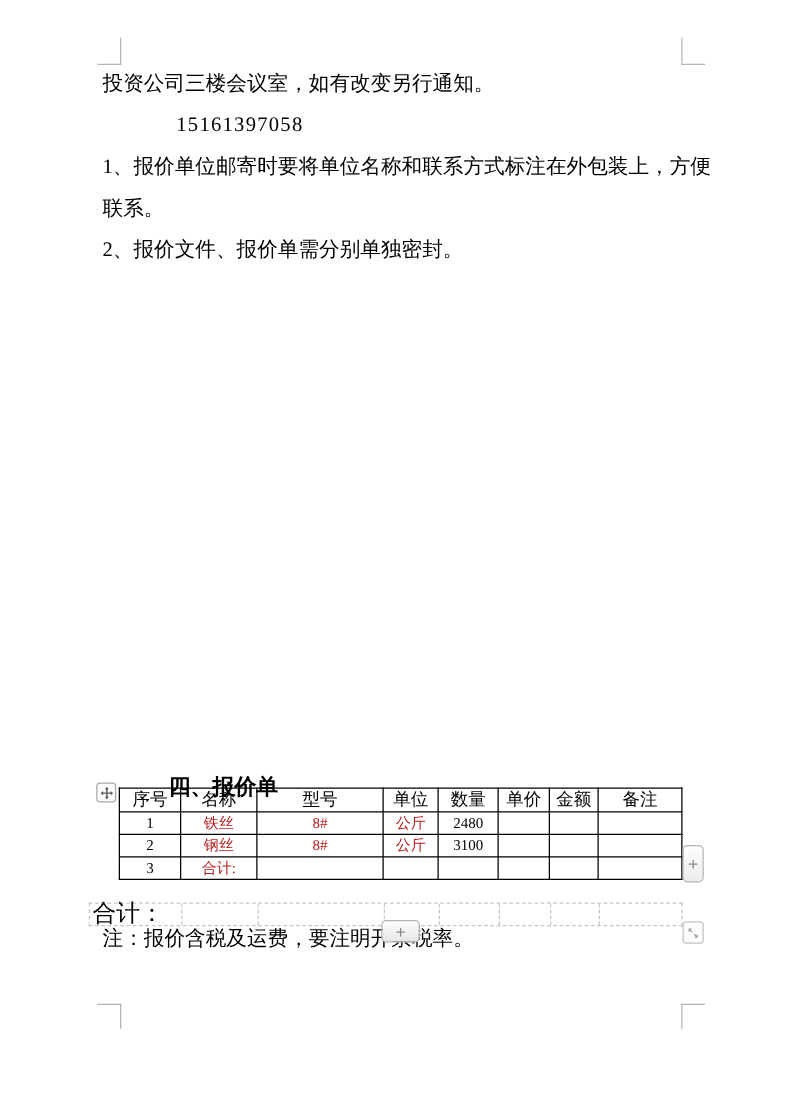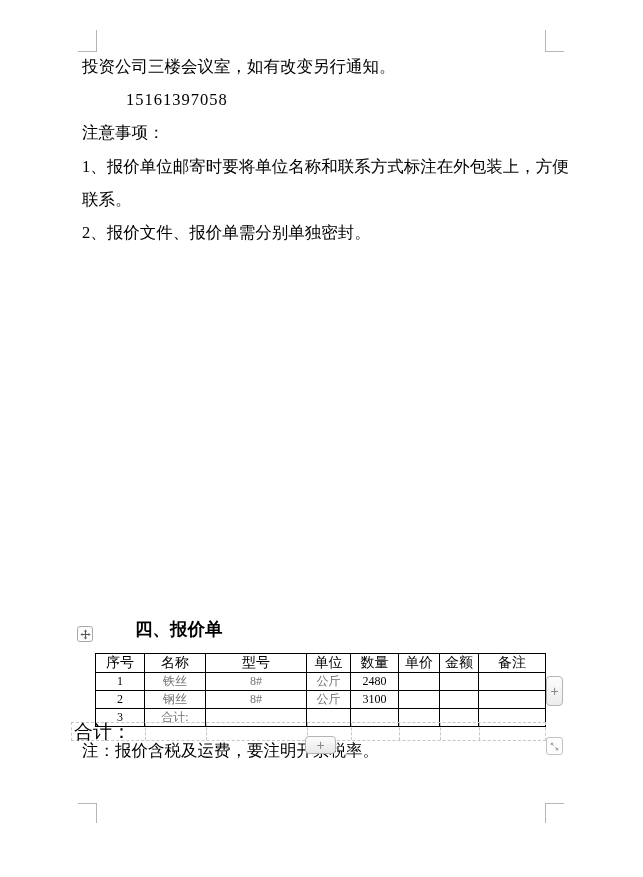--- a/index.html
+++ b/index.html
@@ -13,34 +13,34 @@
   .crop{position:absolute;}
   .crop-tl{left:78px;top:30px;width:18px;height:21px;border-right:1px solid #b5b5b5;border-bottom:1px solid #b5b5b5;}
   .crop-tr{left:545px;top:30px;width:18px;height:21px;border-left:1px solid #b5b5b5;border-bottom:1px solid #b5b5b5;}
   .crop-bl{left:78px;top:803px;width:18px;height:19px;border-right:1px solid #b5b5b5;border-top:1px solid #b5b5b5;}
   .crop-br{left:545px;top:803px;width:18px;height:19px;border-left:1px solid #b5b5b5;border-top:1px solid #b5b5b5;}
 
   
   .body-text{position:absolute;left:82px;top:50px;width:482px;font-size:16.5px;}
   .body-text .line{height:33.3px;display:flex;align-items:center;white-space:pre;}
   .body-text .line.indent{padding-left:39px;}
-  .phone{margin-left:5px;letter-spacing:1px;}
+  .phone{margin-left:20px;letter-spacing:1px;}
 
   
   .section-title{position:absolute;left:135px;top:617px;font-size:17.5px;font-weight:bold;white-space:pre;}
 
   
-  .quote-table{position:absolute;left:95px;top:653px;border-collapse:collapse;table-layout:fixed;width:450px;padding-left:29px;}
+  .quote-table{position:absolute;left:95px;top:630px;border-collapse:collapse;table-layout:fixed;width:450px;padding-left:29px;}
   .quote-table th,.quote-table td{
     border:1px solid #000;padding:0;height:17px;text-align:center;
     font-weight:normal;overflow:hidden;white-space:nowrap;
   }
   .quote-table th{font-size:14px;}
   .quote-table td{font-size:12px;}
-  .quote-table td.gray{color:#737373;}
+  .quote-table td.gray{color:#b91c1c;}
 
   
   .footer-row{position:absolute;left:71px;top:722px;width:473px;height:17px;border:1px dashed #c6c6c6;background:#fff0;}
   .footer-sep{position:absolute;top:0;bottom:0;width:0;border-left:1px dashed #c6c6c6;}
   .footer-label{position:absolute;left:2px;top:0;font-size:19px;line-height:17px;white-space:pre;}
 
   
   .table-note{position:absolute;left:82px;top:740px;font-size:16.5px;line-height:22px;white-space:pre;}
 
   
@@ -63,21 +63,20 @@
   <div class="crop crop-tl"></div>
   <div class="crop crop-tr"></div>
   <div class="crop crop-bl"></div>
   <div class="crop crop-br"></div>
 
   <div class="body-text">
     <div class="line">投资公司三楼会议室，如有改变另行通知。</div>
     <div class="line indent">
       <span class="phone">15161397058</span>
     </div>
-    <div class="line">注意事项：</div>
     <div class="line">1、报价单位邮寄时要将单位名称和联系方式标注在外包装上，方便</div>
     <div class="line">联系。</div>
     <div class="line">2、报价文件、报价单需分别单独密封。</div>
   </div>
 
   <div class="section-title">四、报价单</div>
 
   <div class="move-handle">
     <span style="display:flex;">
       <svg width="11" height="11" viewBox="0 0 24 24">

